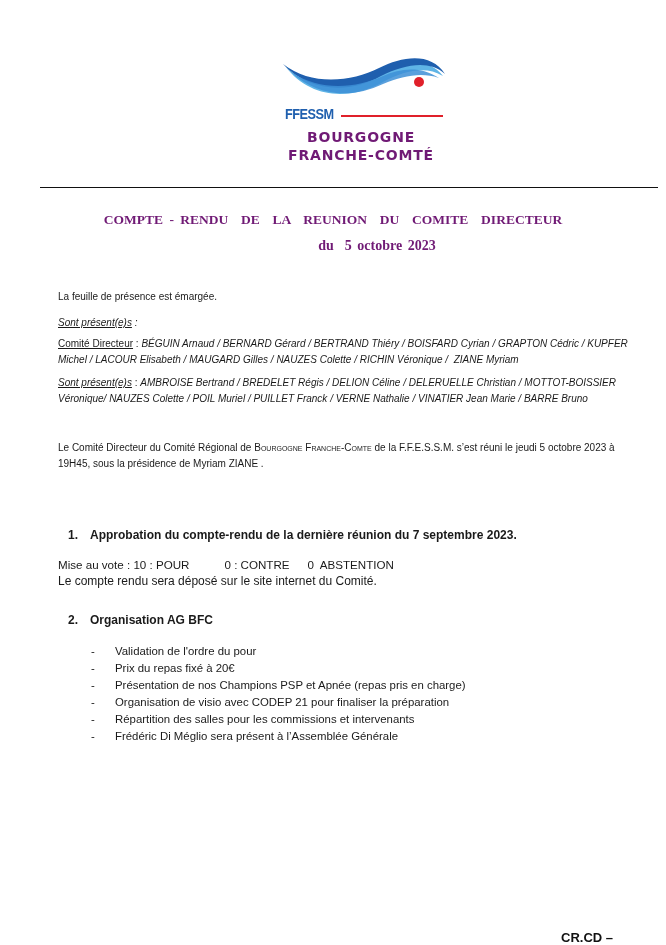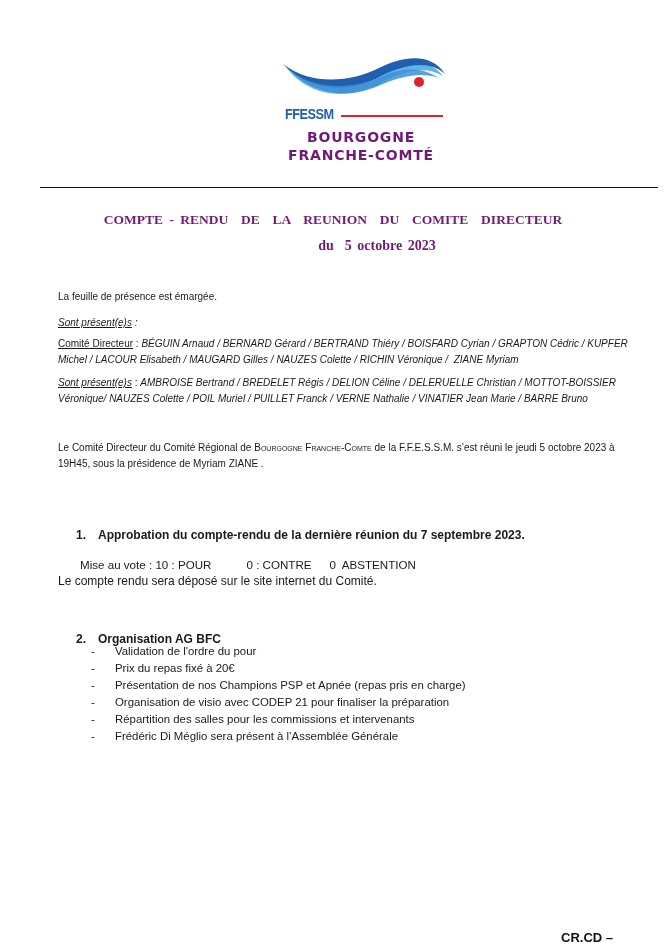--- a/index.html
+++ b/index.html
@@ -82,21 +82,20 @@
     .u { text-decoration: underline; }
     .i { font-style: italic; }
     .sc { font-variant: small-caps; }
 
     .section-title {
       position: absolute;
       left: 68px;
       font-weight: bold;
       font-size: 12px;
       font-family: "Liberation Sans", sans-serif;
-      margin-left: 8px;
     }
     .section-title .num { display: inline-block; width: 22px; }
 
     .bullets {
       position: absolute;
       left: 91px;
       top: 643px;
       margin: 0;
       padding: 0;
       list-style: none;
@@ -160,25 +159,25 @@
 
 <div class="p" style="top:440px;">
   <span>Le Comité Directeur du Comité Régional de </span><span class="sc">Bourgogne Franche-Comte</span><span> de la F.F.E.S.S.M. s’est réuni le jeudi 5 octobre 2023 à 19H45, sous la présidence de Myriam ZIANE .</span>
 </div>
 
 <div class="section-title" style="top:528px;">
   <span class="num">1.</span><span>Approbation du compte-rendu de la dernière réunion du 7 septembre 2023.</span>
 </div>
 
 <div class="p" style="top:557px; font-size:11.6px;">
-  <span style="white-space:pre;margin-left:22px;">Mise au vote : </span><span>10 : POUR</span><span class="gap" style="width:35px;"></span><span>0 : CONTRE</span><span class="gap" style="width:18px;"></span><span style="white-space:pre;">0  ABSTENTION</span>
+  <span style="white-space:pre;">Mise au vote : </span><span>10 : POUR</span><span class="gap" style="width:35px;"></span><span>0 : CONTRE</span><span class="gap" style="width:18px;"></span><span style="white-space:pre;">0  ABSTENTION</span>
 </div>
 <div class="p" style="top:573px; font-size:12px;">Le compte rendu sera déposé sur le site internet du Comité.</div>
 
-<div class="section-title" style="top:632px;">
+<div class="section-title" style="top:613px;">
   <span class="num">2.</span><span>Organisation AG BFC</span>
 </div>
 
 <ul class="bullets">
   <li><span class="dash">-</span><span>Validation de l'ordre du pour</span></li>
   <li><span class="dash">-</span><span>Prix du repas fixé à 20€</span></li>
   <li><span class="dash">-</span><span>Présentation de nos Champions PSP et Apnée (repas pris en charge)</span></li>
   <li><span class="dash">-</span><span>Organisation de visio avec CODEP 21 pour finaliser la préparation</span></li>
   <li><span class="dash">-</span><span>Répartition des salles pour les commissions et intervenants</span></li>
   <li><span class="dash">-</span><span>Frédéric Di Méglio sera présent à l’Assemblée Générale</span></li>

